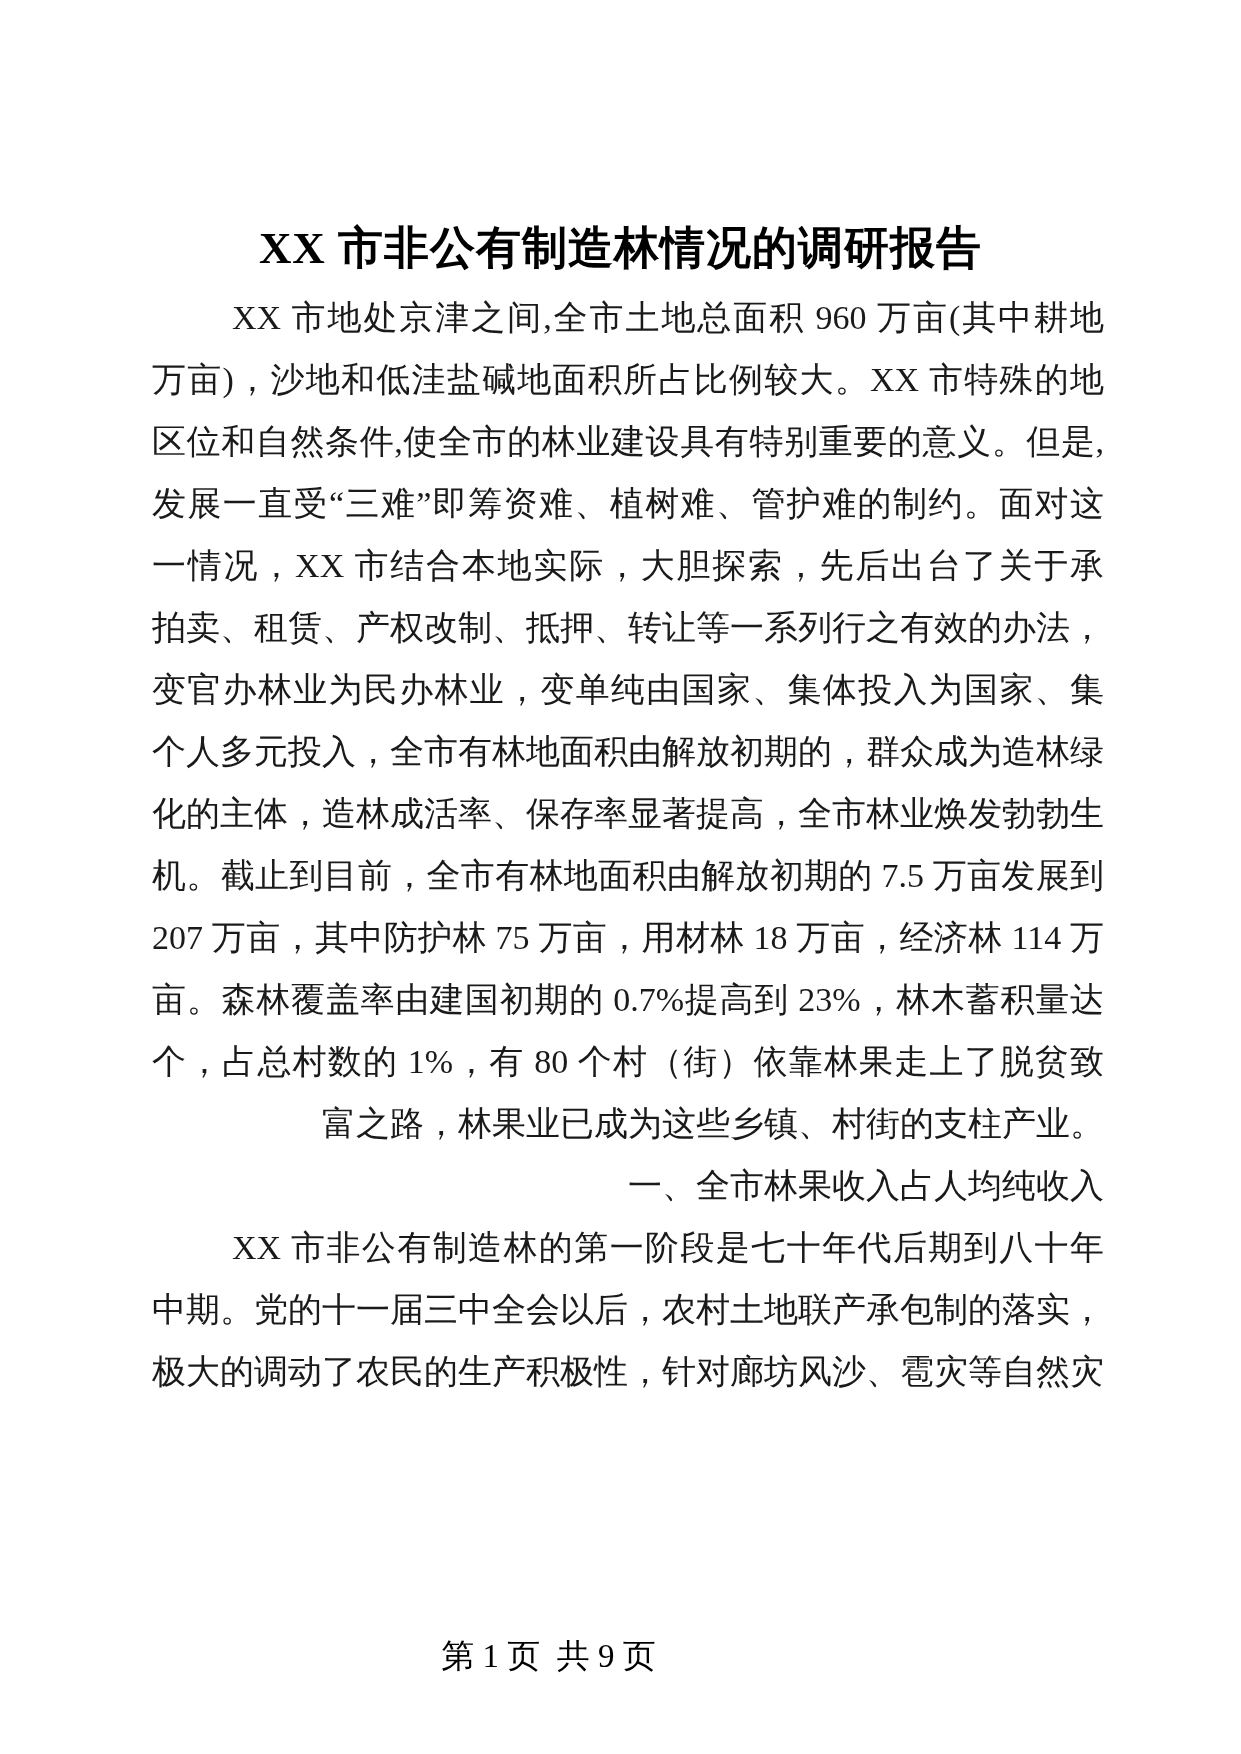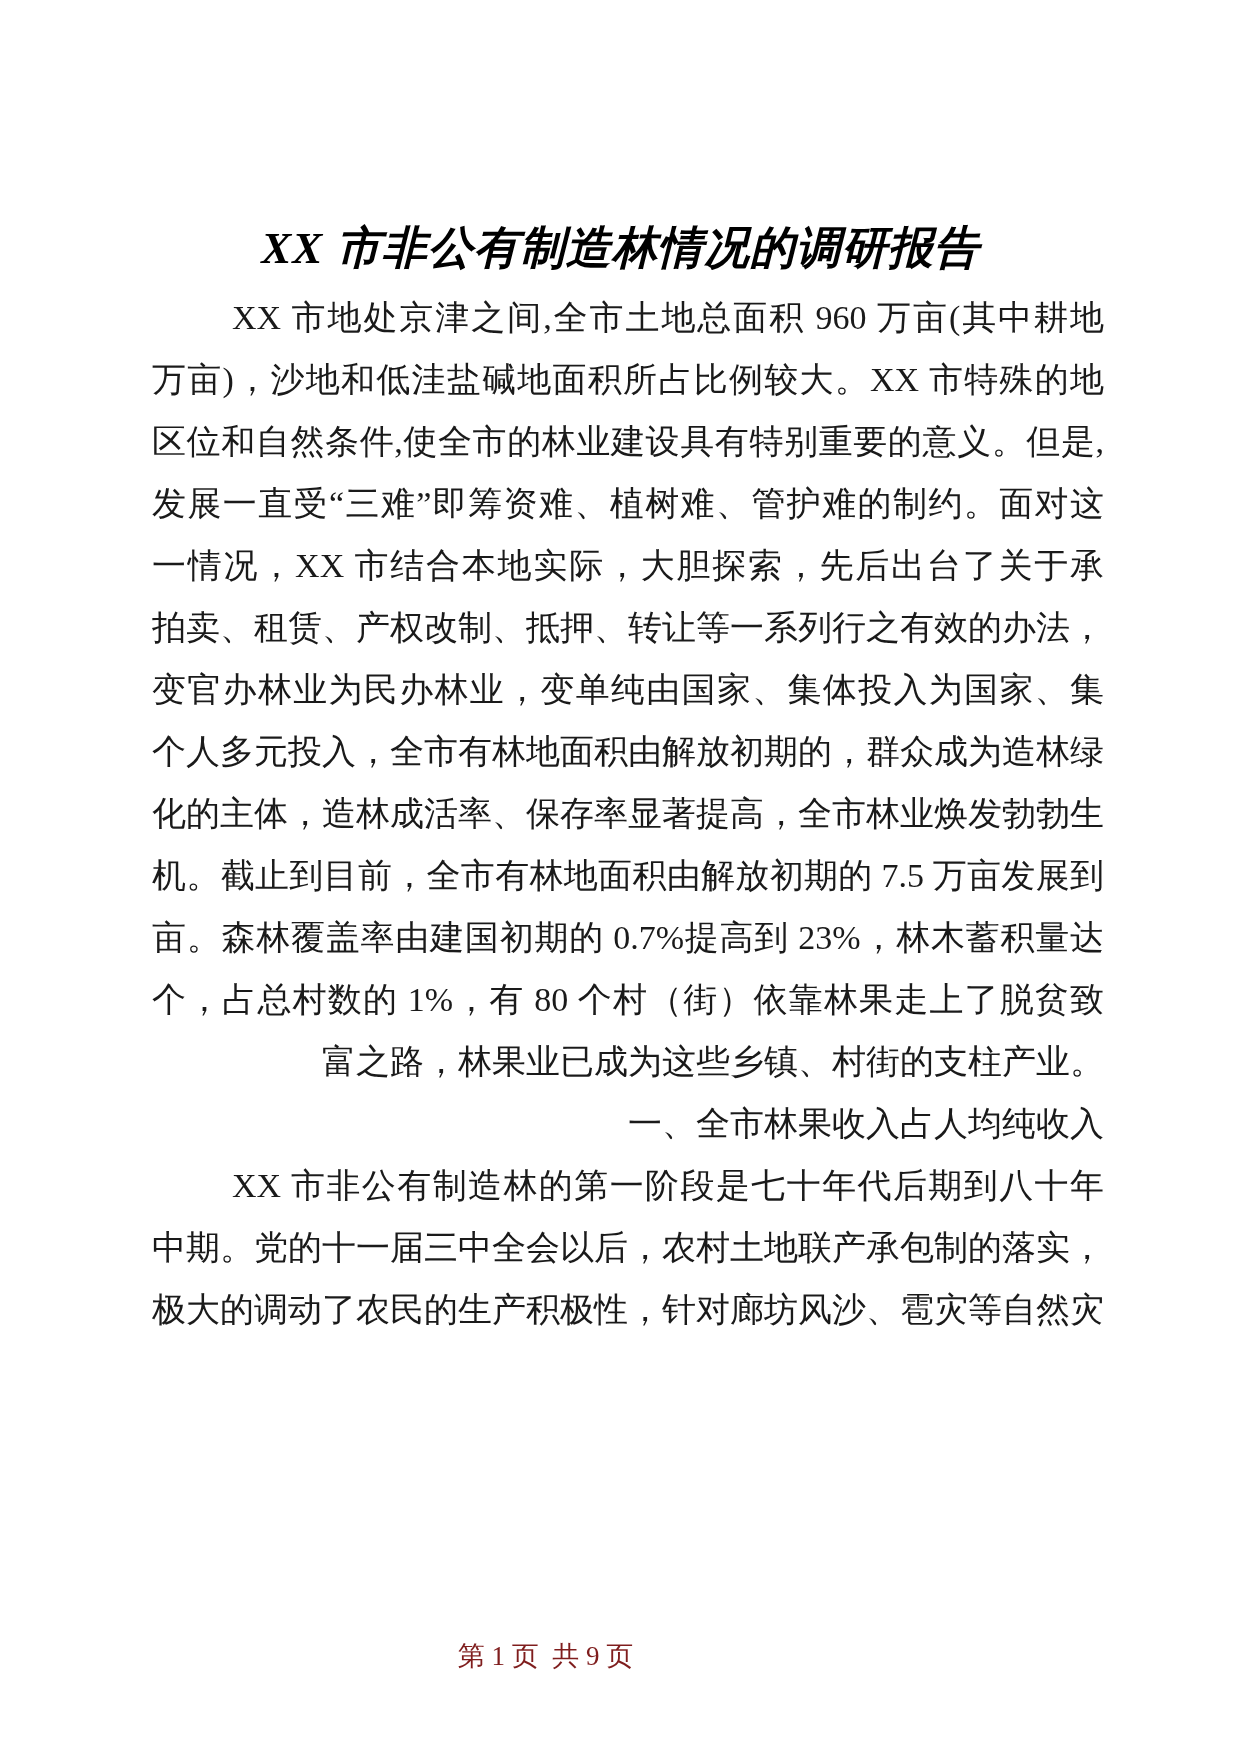--- a/index.html
+++ b/index.html
@@ -21,21 +21,20 @@
     top: 220px;
     left: 0;
     width: 1241px;
     text-align: center;
     font-size: 45px;
     line-height: 56px;
     font-weight: bold;
     color: #000000;
     letter-spacing: 1px;
     margin: 0;
-    font-style: italic;
   }
   .doc-content {
     position: absolute;
     left: 152px;
     top: 287px;
     width: 952px;
   }
   .line {
     height: 62px;
     line-height: 62px;
@@ -52,43 +51,44 @@
   }
   .line.ind {
     text-indent: 80px;
   }
   .doc-footer {
     position: absolute;
     top: 1605px;
     left: 0;
     width: 1064px;
     text-align: center;
-    font-size: 27px;
+    font-size: 33px;
     line-height: 34px;
-    color: #7f1d1d;
+    color: #000000;
     white-space: pre;
   }
 </style>
 </head>
 <body>
 
 <div class="page">
   <h1 class="doc-title">XX 市非公有制造林情况的调研报告</h1>
 
   <div class="doc-content" id="doc-content">
       <div class="line j ind">XX 市地处京津之间,全市土地总面积 960 万亩(其中耕地 555</div>
       <div class="line j">万亩)，沙地和低洼盐碱地面积所占比例较大。XX 市特殊的地理</div>
       <div class="line j">区位和自然条件,使全市的林业建设具有特别重要的意义。但是,</div>
       <div class="line j">发展一直受“三难”即筹资难、植树难、管护难的制约。面对这</div>
       <div class="line j">一情况，XX 市结合本地实际，大胆探索，先后出台了关于承包、</div>
       <div class="line j">拍卖、租赁、产权改制、抵押、转让等一系列行之有效的办法，</div>
       <div class="line j">变官办林业为民办林业，变单纯由国家、集体投入为国家、集体、</div>
       <div class="line j">个人多元投入，全市有林地面积由解放初期的，群众成为造林绿</div>
       <div class="line j">化的主体，造林成活率、保存率显著提高，全市林业焕发勃勃生</div>
       <div class="line j">机。截止到目前，全市有林地面积由解放初期的 7.5 万亩发展到</div>
+      <div class="line j">207 万亩，其中防护林 75 万亩，用材林 18 万亩，经济林 114 万</div>
       <div class="line j">亩。森林覆盖率由建国初期的 0.7%提高到 23%，林木蓄积量达到</div>
       <div class="line j">个，占总村数的 1%，有 80 个村（街）依靠林果走上了脱贫致</div>
       <div class="line">富之路，林果业已成为这些乡镇、村街的支柱产业。</div>
       <div class="line ind">一、全市林果收入占人均纯收入</div>
       <div class="line j ind">XX 市非公有制造林的第一阶段是七十年代后期到八十年代</div>
       <div class="line j">中期。党的十一届三中全会以后，农村土地联产承包制的落实，</div>
       <div class="line j">极大的调动了农民的生产积极性，针对廊坊风沙、雹灾等自然灾</div>
     </div>
 
   <div class="doc-footer">

